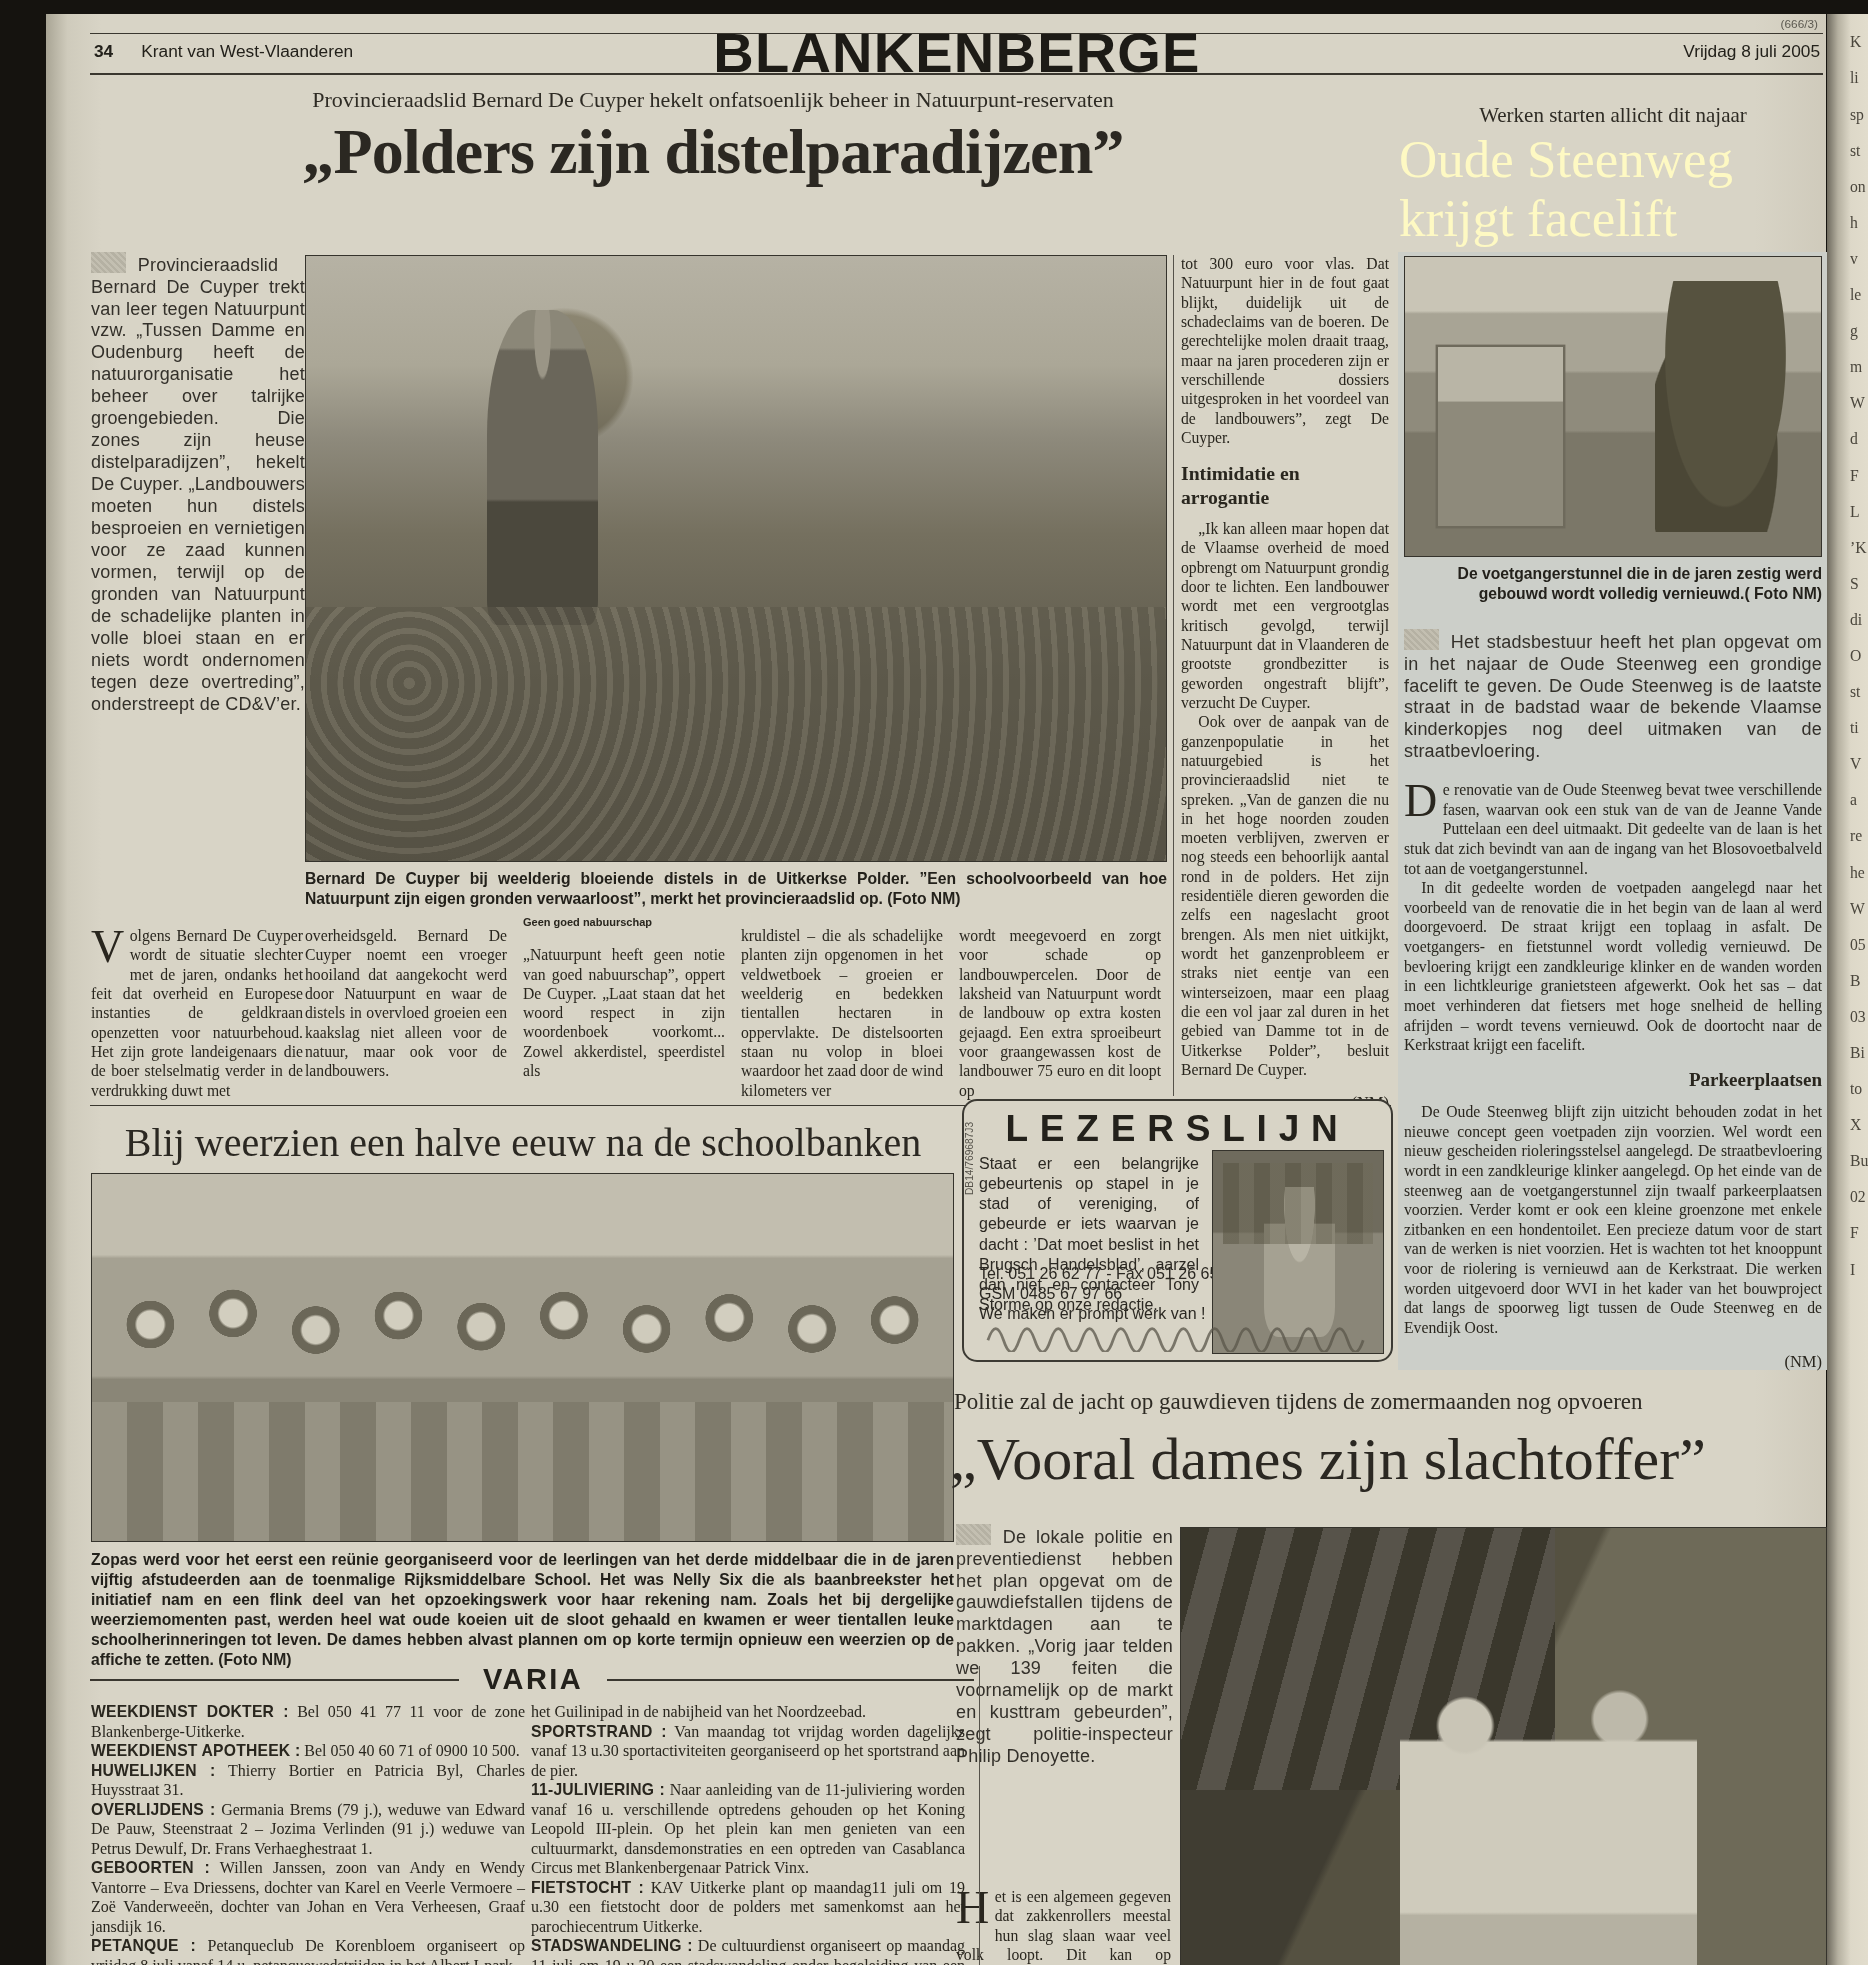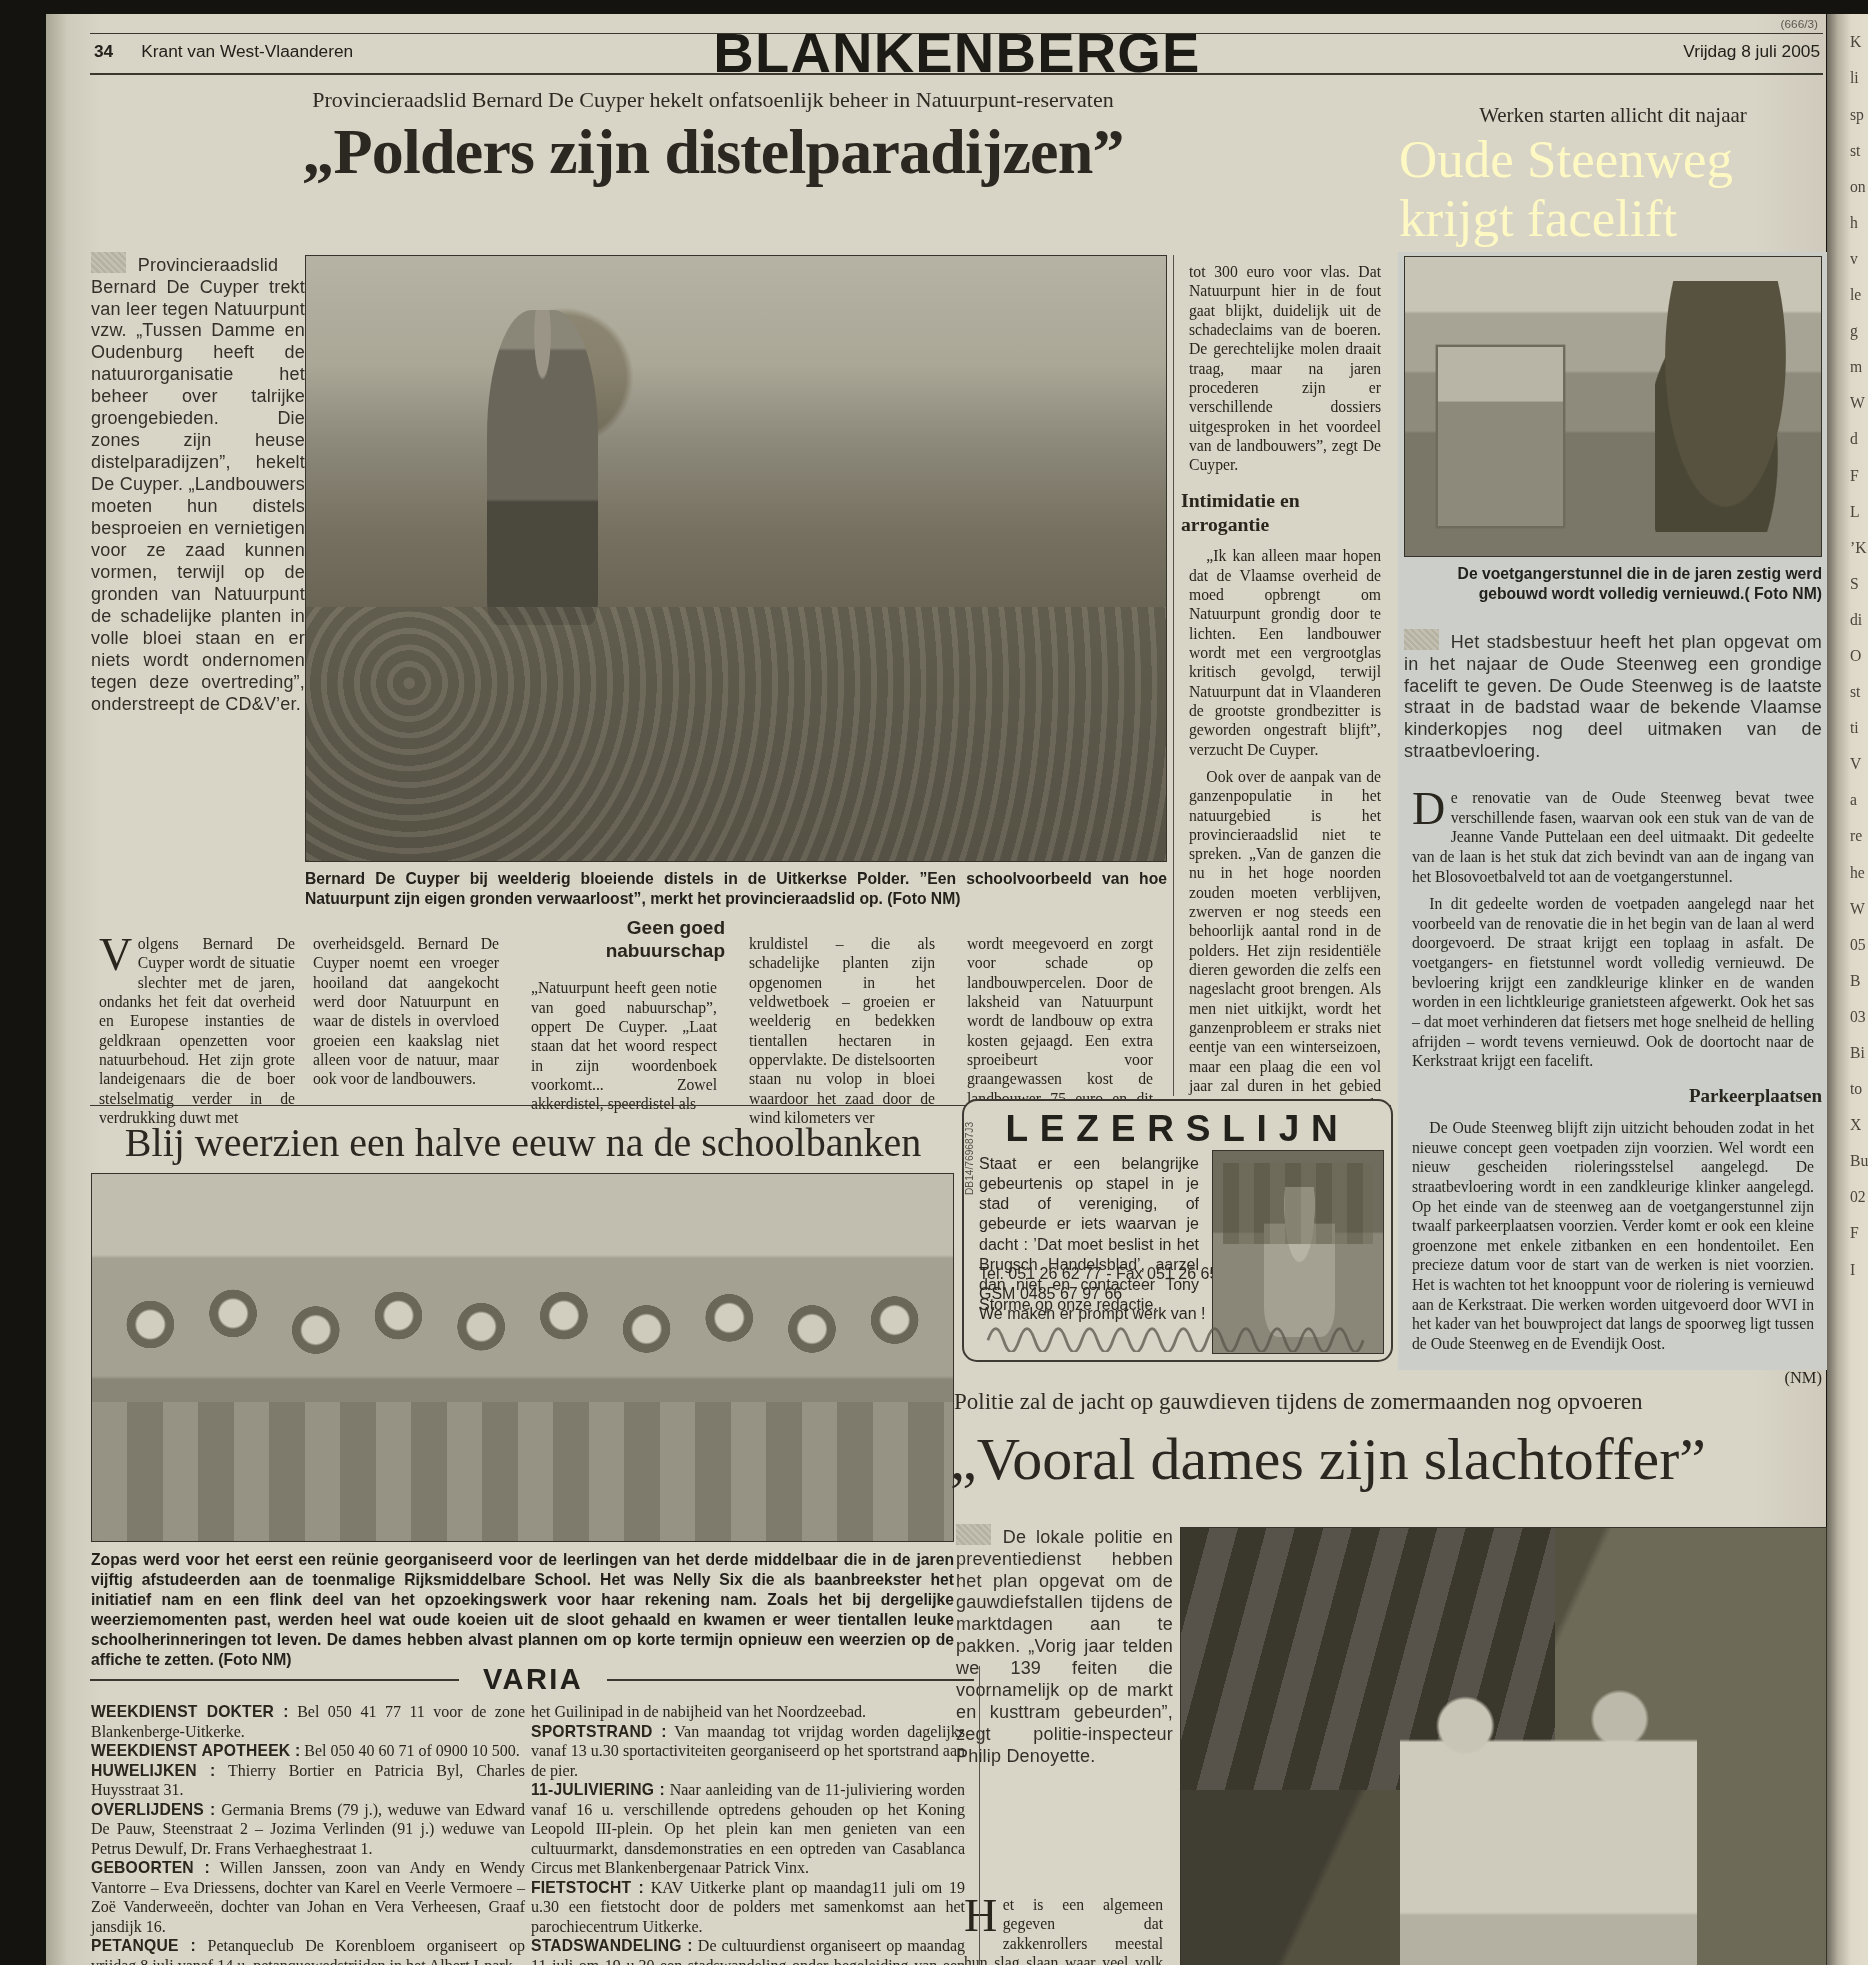--- a/index.html
+++ b/index.html
@@ -19,24 +19,24 @@
   .corner{font-family:"Liberation Sans",sans-serif;font-size:11.8px;color:#5c5950}
   
   .kicker{font-size:22px;text-align:center;color:#2e2b24;white-space:nowrap}
   .headline-main{font-size:64px;font-weight:700;letter-spacing:-0.8px;text-align:center;color:#2b2822;white-space:nowrap}
   .headline-med{font-size:53px;text-align:left;color:#fef9c3;line-height:1.12}
   .headline-reunion{font-size:40px;text-align:right;color:#2b2822;white-space:nowrap}
   .headline-big2{font-size:60px;text-align:center;color:#2b2822;white-space:nowrap}
   .intro{font-family:"Liberation Sans",sans-serif;font-size:18px;line-height:1.22;text-align:justify;color:#33302a;letter-spacing:0.2px}
   .blk{display:inline-block;width:35px;height:21px;background:repeating-linear-gradient(45deg,#b5b1a3 0 2.4px,#c3bfb1 2.4px 4.7px);margin-right:11.8px;vertical-align:-2.4px}
   .col{position:absolute;text-align:justify;font-size:15.7px;line-height:1.23}
-  .col p{margin:8px}
+  .col p{margin:0}
   .col p+p{text-indent:17.3px}
   .subhead{font-weight:700;font-size:18px;text-align:center;margin:13.4px 0 10.2px;text-indent:0!important}
-  .subhead.sans{font-family:"Liberation Sans",sans-serif;font-size:19px;text-align:right}
+  .subhead.sans{font-family:"Liberation Sans",sans-serif;font-size:11px;text-align:left}
   .dc{float:left;font-size:46px;line-height:.8;padding:3.1px 5.5px 0 0}
   .byline{text-align:right;font-size:16.5px;margin-top:14px;text-indent:0!important}
   .caption{font-family:"Liberation Sans",sans-serif;font-weight:700;font-size:15.7px;line-height:1.28;color:#23211b;text-align:justify}
   .photo{position:absolute;border:1.6px solid #35332c;box-sizing:border-box}
   .p1{background:linear-gradient(180deg,#b6b2a4 0%,#aba797 18%,#8e8a7c 30%,#75705f 46%,#5e5a4c 70%,#4e4a3e 100%),radial-gradient(circle at 30% 20%,#cac6b8 0 8%,transparent 9%);background-blend-mode:multiply}
   .p1::before{content:"";position:absolute;left:21%;top:9%;width:13%;height:52%;background:radial-gradient(ellipse at 50% 8%,#9a9586 0 10%,transparent 11%),linear-gradient(180deg,#8b8778 0 12%,#6a665a 13% 60%,#4b483d 61% 100%);border-radius:40% 40% 8% 8%}
   .p1::after{content:"";position:absolute;left:0;top:58%;width:100%;height:42%;background:repeating-radial-gradient(circle at 12% 30%,#7d7868 0 5.5px,#5c584a 5.9px 16.5px),repeating-radial-gradient(circle at 72% 60%,#8a8574 0 4.7px,#55513f 5.1px 15px);opacity:.55}
   .p2{background:linear-gradient(180deg,#c9c5b6 0 18%,#a8a495 19% 38%,#8f8b7c 39% 58%,#7b7768 59% 100%)}
   .p2::before{content:"";position:absolute;right:6%;top:8%;width:34%;height:84%;background:radial-gradient(ellipse at 50% 30%,#56523f 0 60%,transparent 61%),radial-gradient(ellipse at 40% 70%,#4b4736 0 55%,transparent 56%)}
   .p2::after{content:"";position:absolute;left:8%;top:30%;width:30%;height:60%;background:linear-gradient(180deg,#b9b5a6 0 30%,#8e8a7b 31% 100%);box-shadow:0 0 0 2.4px #6e6a5c}

